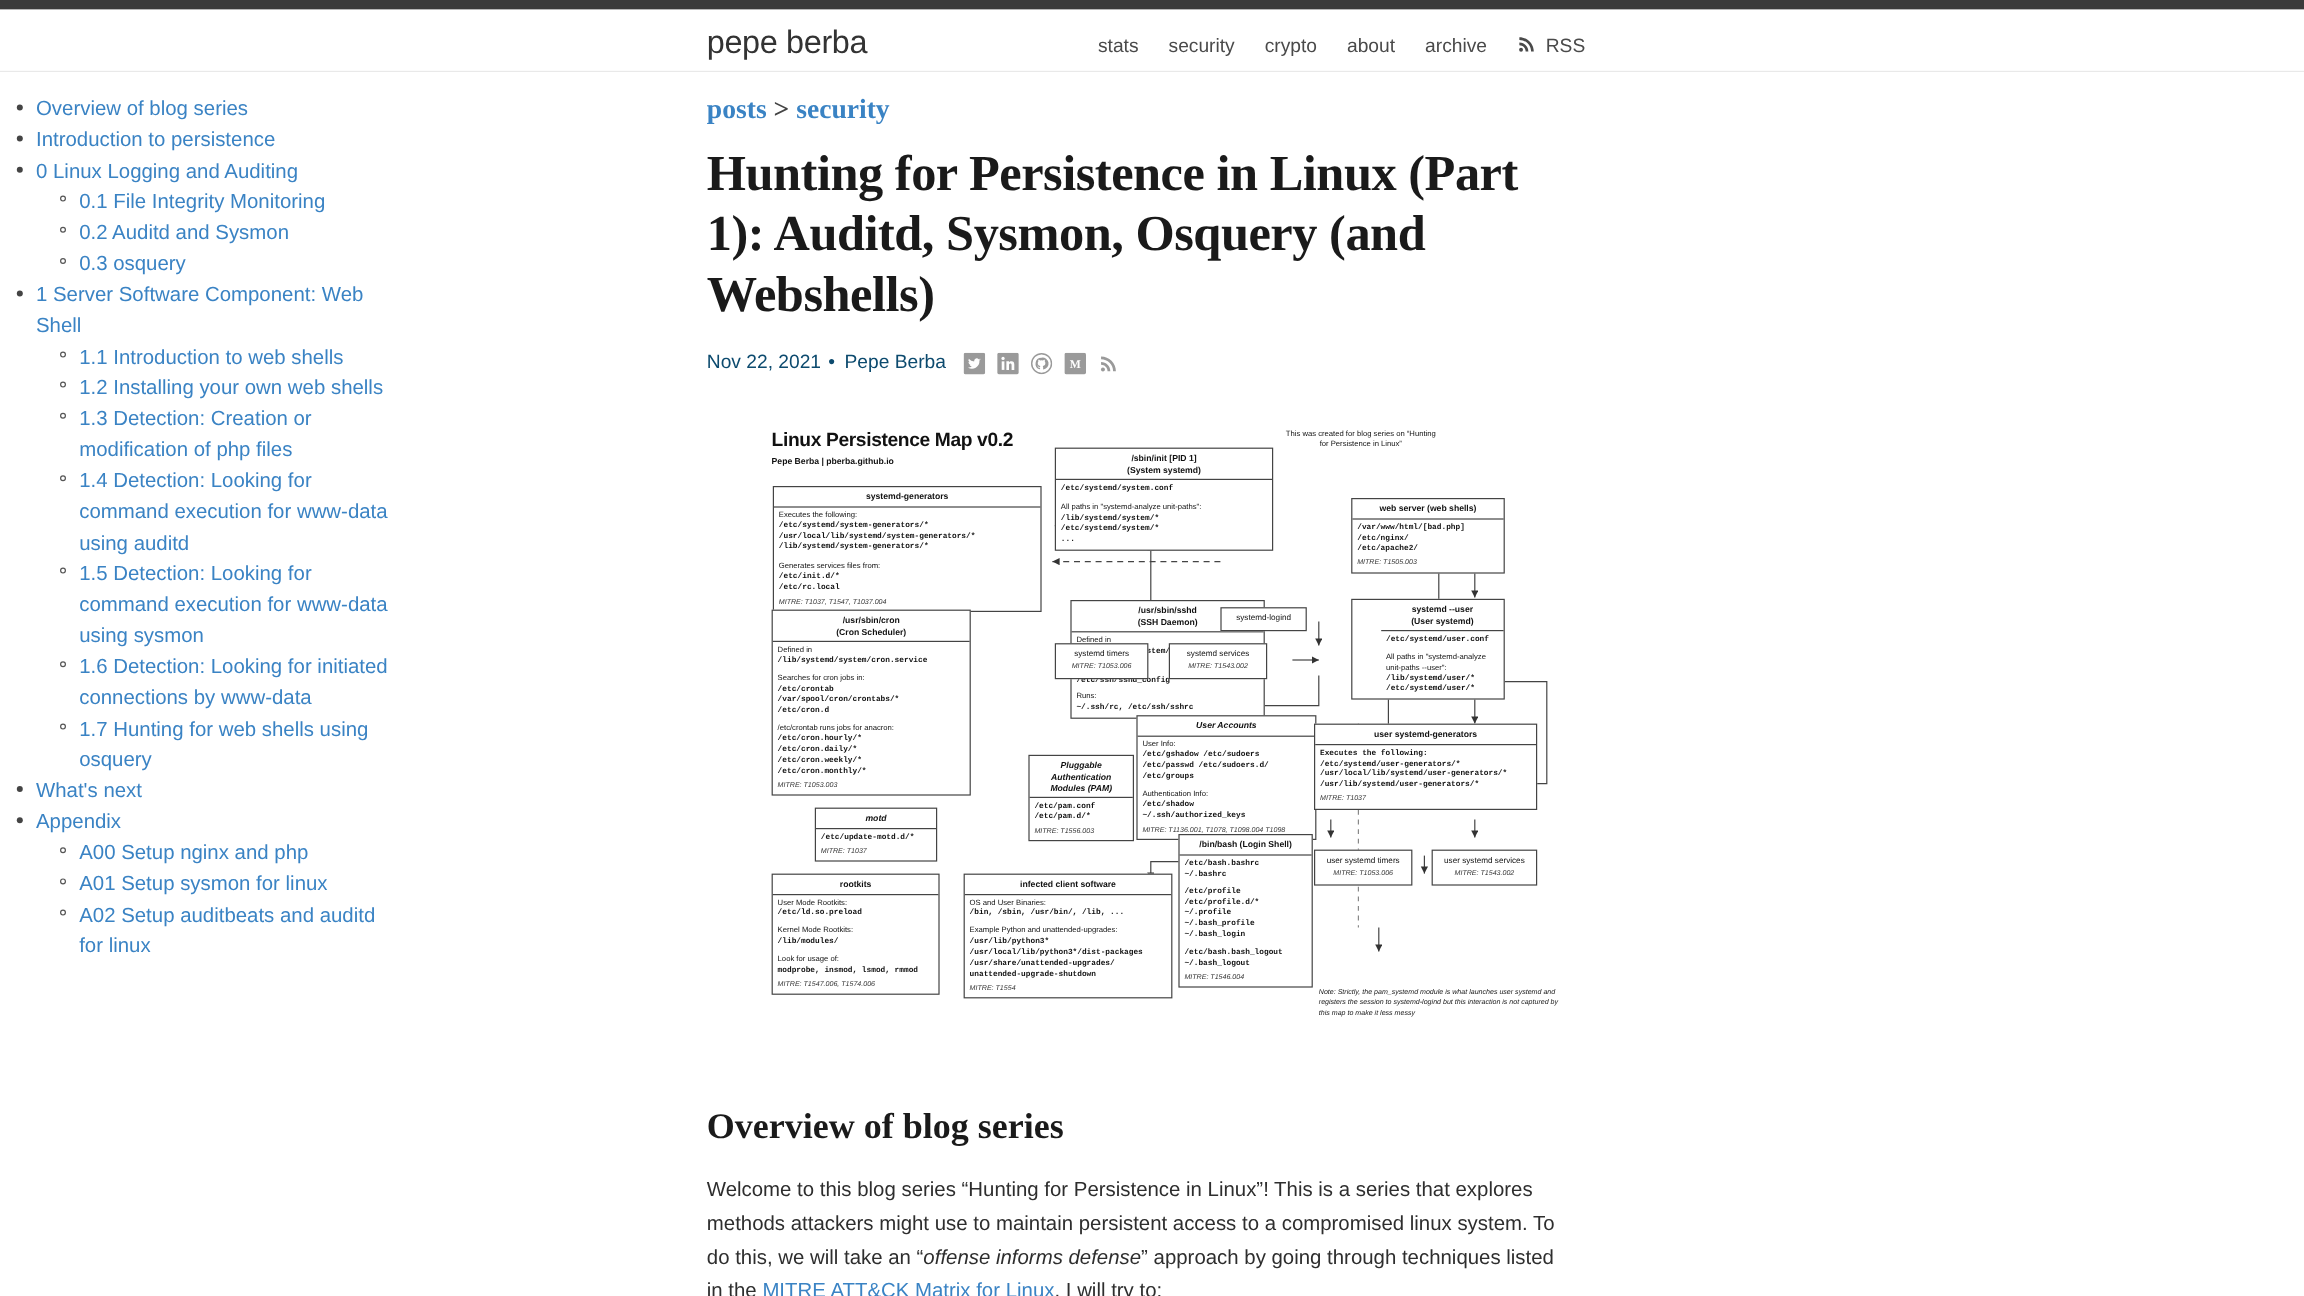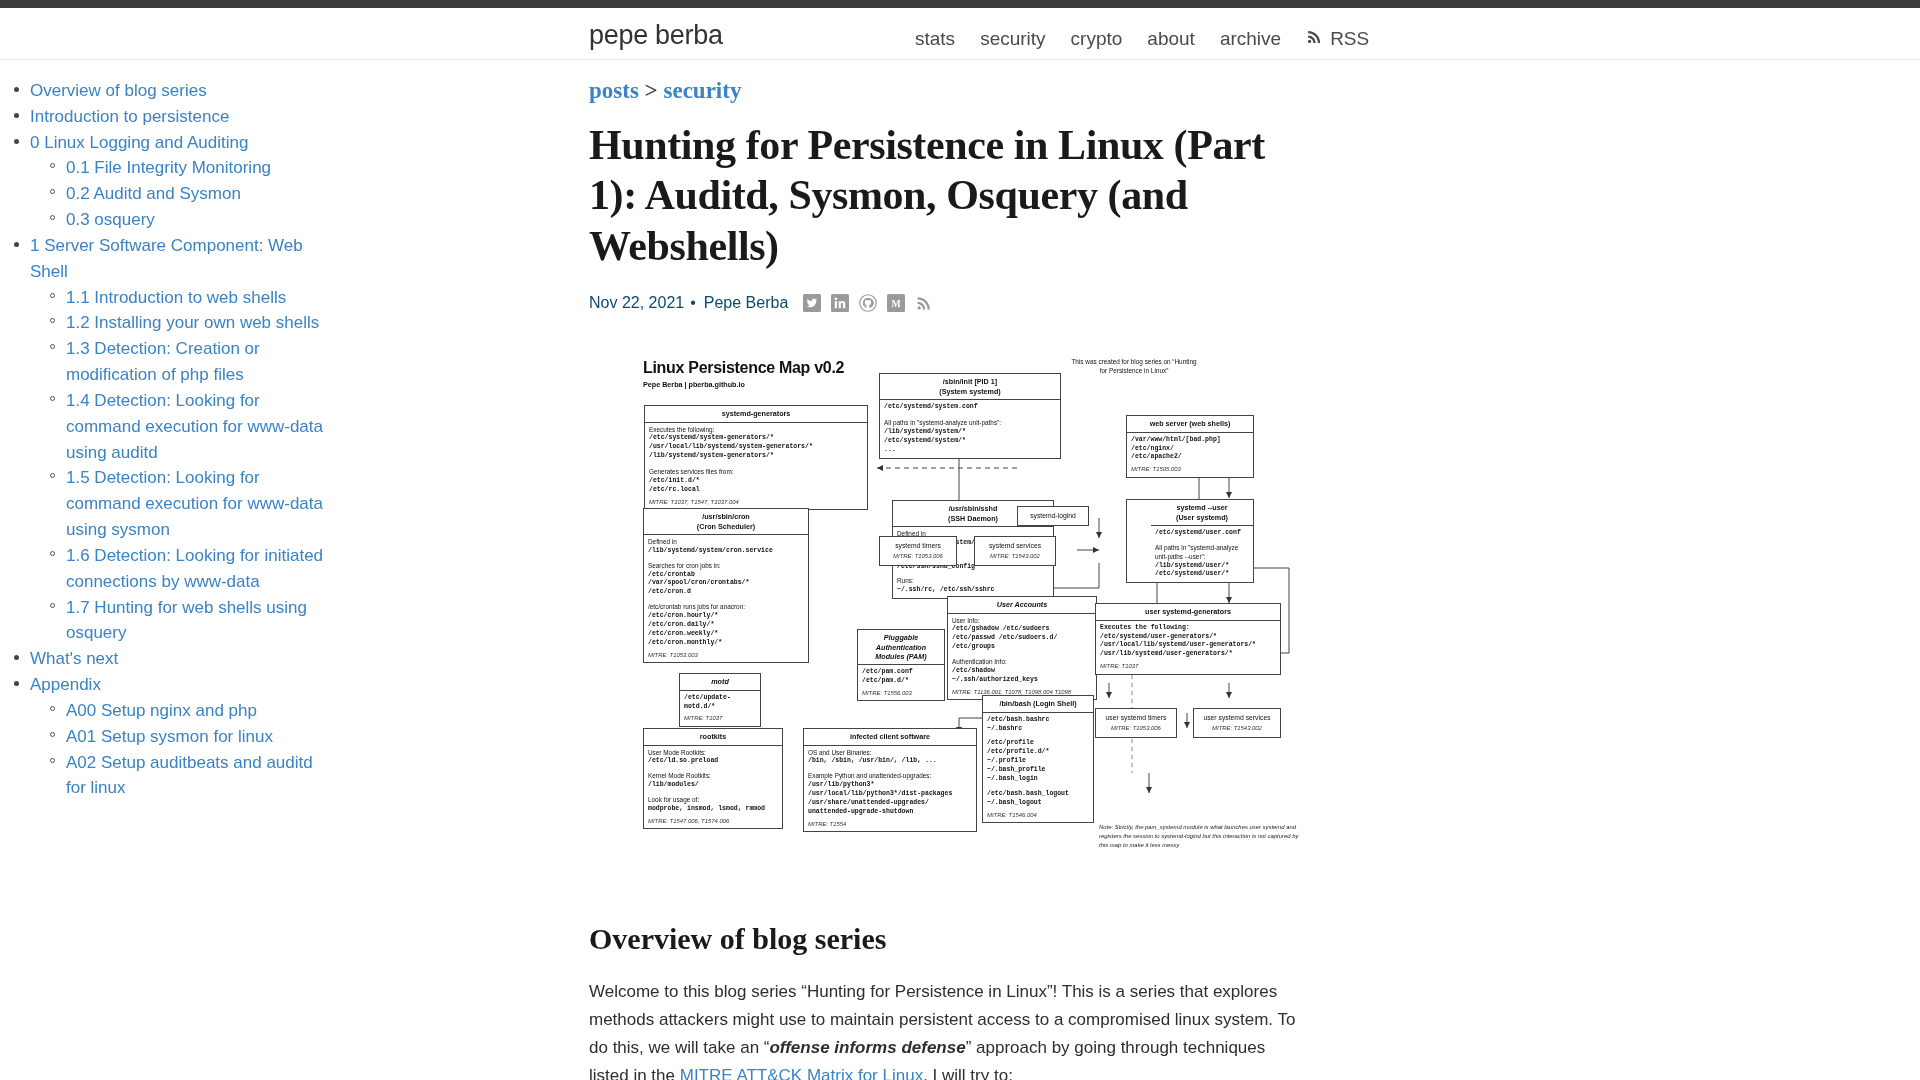--- a/index.html
+++ b/index.html
@@ -22,21 +22,21 @@
   }
   #brand {
     position:absolute; left:589px; top:12px;
     font-size:27px; font-weight:400; color:#333; letter-spacing:-0.3px;
     font-family:"Liberation Sans", sans-serif;
     cursor:pointer;
   }
   #navlinks {
     position:absolute; left:915px; top:20px;
     display:flex; align-items:center; gap:25px;
-    font-size:19px; color:#4a4a4a;
+    font-size:16px; color:#4a4a4a;
   }
   #navlinks a { color:#4a4a4a; text-decoration:none; cursor:pointer; }
   .rss-wrap { display:flex; align-items:center; gap:7px; cursor:pointer; }
 
   
   #sidebar {
     position:absolute; left:0px; top:78px; width:330px;
     font-size:17px; line-height:1.52;
   }
   #sidebar ul { list-style:none; margin:0; padding:0; }
@@ -109,21 +109,21 @@
   #dnote-tr { position:absolute; left:440px; top:4px; width:130px; font-size:6.4px; text-align:center; line-height:1.45; }
   #dnote-br { position:absolute; left:470px; top:470px; width:200px; font-size:5.9px; font-style:italic; line-height:1.5; color:#222; }
 
   
   h2#section-title {
     font-family:"Liberation Serif", serif;
     font-size:30px; font-weight:700; color:#1a1a1a; margin:0 0 22px 0;
   }
   #bodytext { font-size:17px; line-height:1.65; color:#2e2e2e; }
   #bodytext a { color:#3a83c4; text-decoration:none; cursor:pointer; }
-  #bodytext em { font-style:italic;font-weight:bold; }
+  #bodytext em { font-style:italic; }
 </style>
 </head>
 <body>
 
 <div id="topstrip"></div>
 
 <header id="site-header">
   <div id="brand">pepe berba</div>
   <nav id="navlinks">
     <a>stats</a>
@@ -376,21 +376,21 @@
         <div class="hdr ital" style="white-space:pre-line;">Pluggable
 Authentication
 Modules (PAM)</div>
         <div class="body">
           <div class="mono">/etc/pam.conf</div>
           <div class="mono">/etc/pam.d/*</div>
           <div class="mitre">MITRE: T1556.003</div>
         </div>
       </div>
 
-      <div class="dbox" style="left:50px; top:320px; width:82px;">
+      <div class="dbox" style="left:50px; top:320px; width:102px;">
         <div class="hdr ital">motd</div>
         <div class="body">
           <div class="mono">/etc/update-motd.d/*</div>
           <div class="mitre">MITRE: T1037</div>
         </div>
       </div>
 
       <div class="dbox" style="left:14px; top:375px; width:140px;">
         <div class="hdr">rootkits</div>
         <div class="body">

